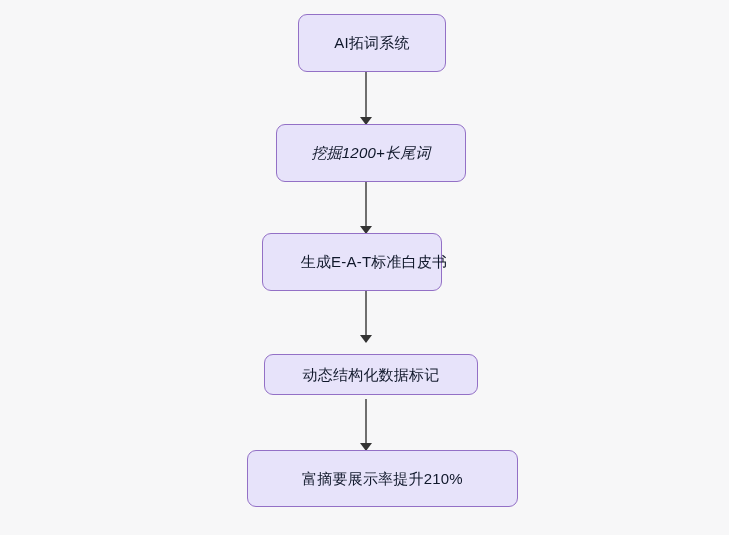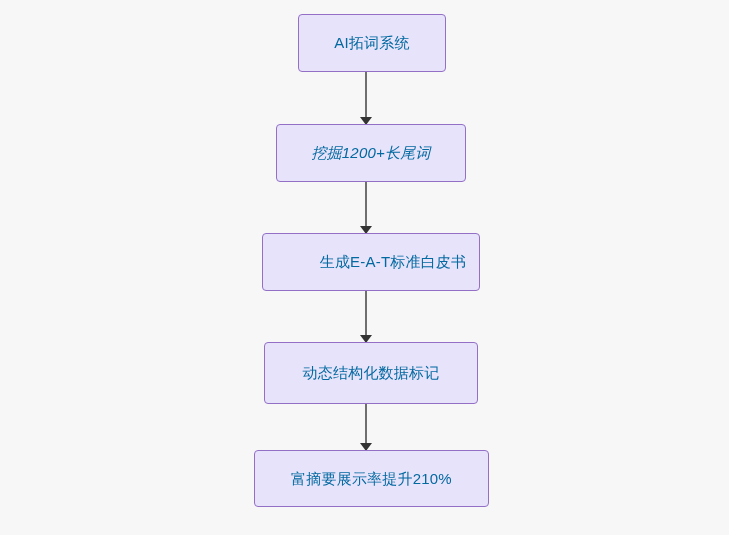--- a/index.html
+++ b/index.html
@@ -16,25 +16,25 @@
   #flowchart-canvas {
     position: relative;
     width: 729px;
     height: 535px;
   }
   .node {
     position: absolute;
     box-sizing: border-box;
     background: #e7e3fa;
     border: 1.6px solid #9370c6;
-    border-radius: 4px;
+    border-radius: 9px;
     display: flex;
     align-items: center;
     justify-content: center;
-    color: #0369a1;
+    color: #0f172a;
     font-size: 15px;
     line-height: 1.2;
     letter-spacing: 0.2px;
     white-space: nowrap;
   }
   .connector {
     position: absolute;
     width: 12px;
     pointer-events: none;
   }
@@ -80,25 +80,25 @@
   </div>
 
   <div class="node" style="left:298px; top:14px; width:148px; height:58px;">
     <span>AI拓词系统</span>
   </div>
 
   <div class="node" style="left:276px; top:124px; width:190px; height:58px;font-style:italic;">
     <span>挖掘1200+长尾词</span>
   </div>
 
-  <div class="node" style="left:262px; top:233px; width:218px; height:58px;padding-left:44px;">
+  <div class="node" style="left:262px; top:233px; width:180px; height:58px;padding-left:44px;">
     <span>生成E-A-T标准白皮书</span>
   </div>
 
-  <div class="node" style="left:264px; top:342px; width:214px; height:62px;">
+  <div class="node" style="left:264px; top:354px; width:214px; height:41px;">
     <span>动态结构化数据标记</span>
   </div>
 
-  <div class="node" style="left:254px; top:450px; width:235px; height:57px;">
+  <div class="node" style="left:247px; top:450px; width:271px; height:57px;">
     <span>富摘要展示率提升210%</span>
   </div>
 
 </div>
 
 </body></html>

